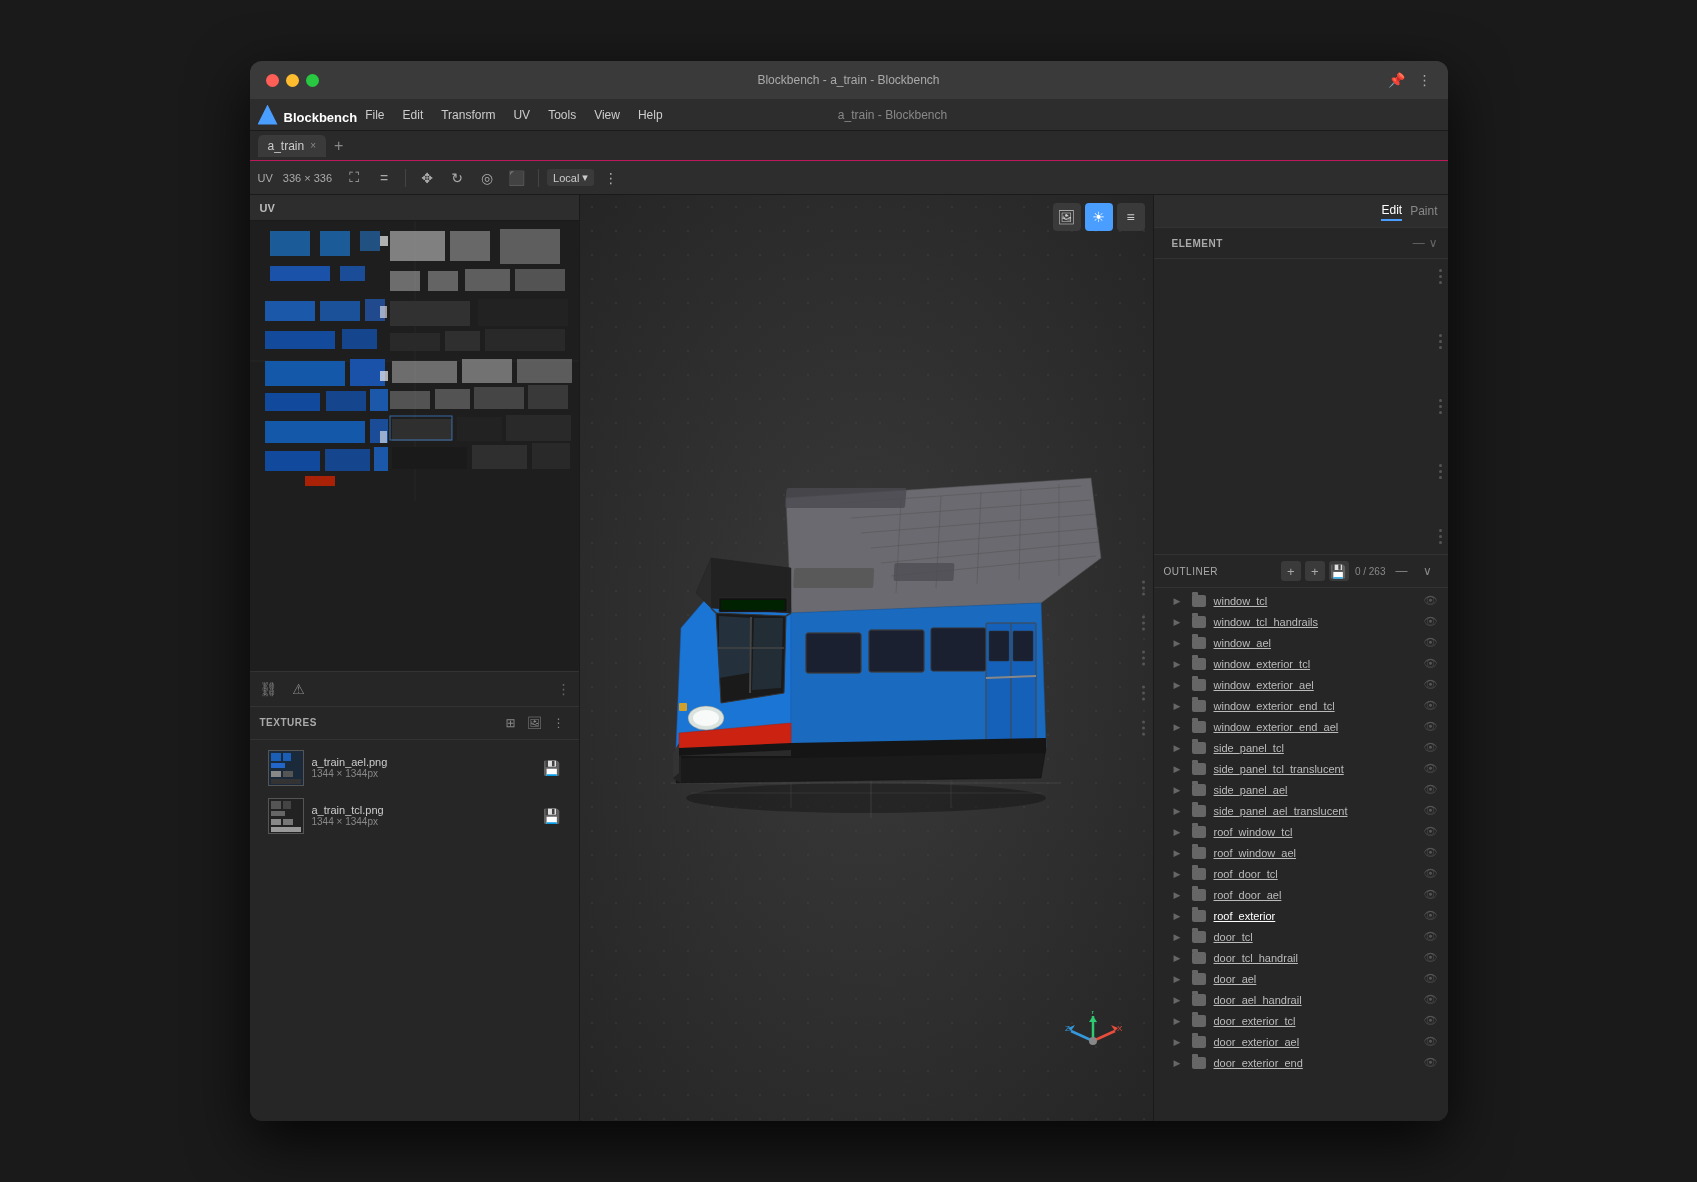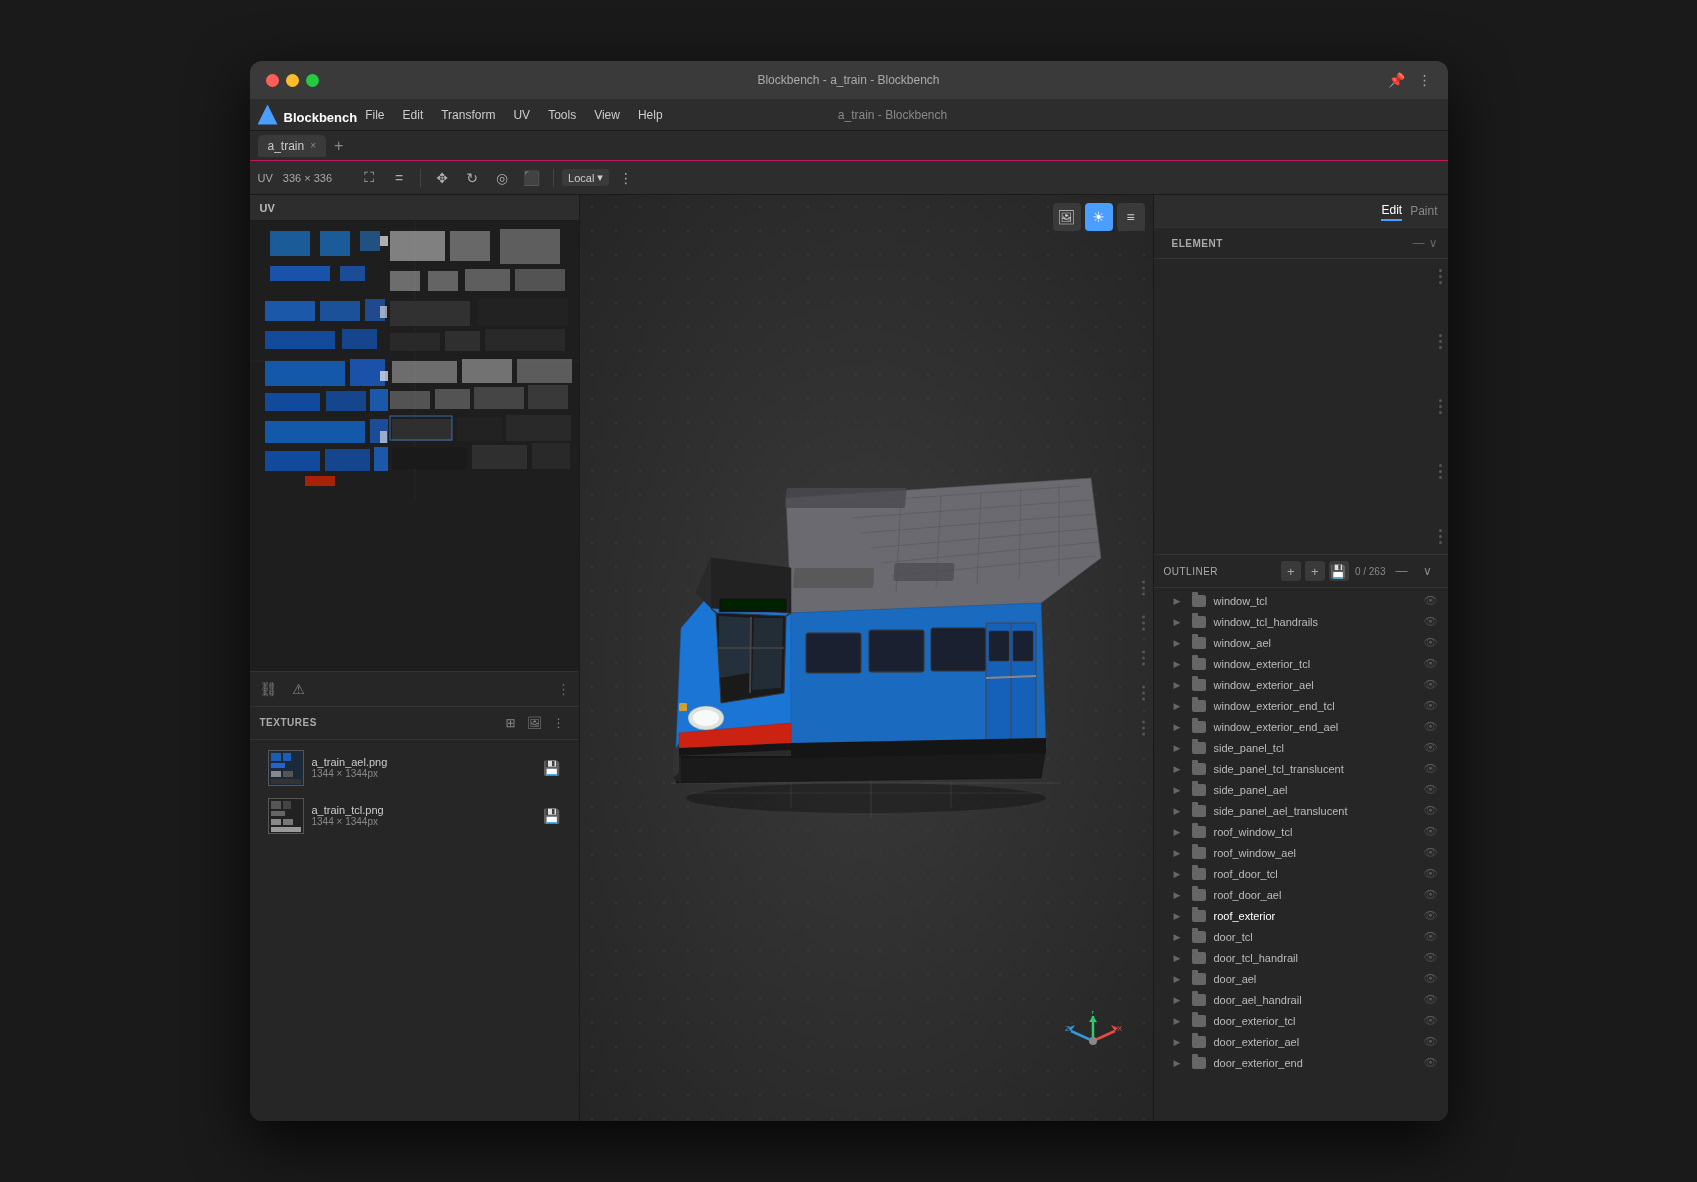--- a/index.html
+++ b/index.html
@@ -154,21 +154,21 @@
       border-bottom: 1px solid #1a1a1a;
     }
     .toolbar-label {
       color: #aaa;
       font-size: 11px;
       margin-right: 6px;
     }
     .toolbar-size {
       color: #aaa;
       font-size: 11px;
-      margin-right: 20px;
+      margin-right: 5px;
     }
     .toolbar-btn {
       width: 26px;
       height: 24px;
       display: flex;
       align-items: center;
       justify-content: center;
       background: transparent;
       border: none;
       color: #aaa;
@@ -480,20 +480,21 @@
       left: 0;
       width: 6px;
       height: 3px;
       background: #666;
       border-radius: 1px 1px 0 0;
     }
     .outliner-item-name {
       font-size: 11px;
       color: #bbb;
       flex: 1;
+      text-decoration: underline;
     }
     .outliner-item.highlighted .outliner-item-name {
       color: #fff;
     }
     .outliner-eye {
       color: #555;
       font-size: 11px;
       margin-left: auto;
     }
     .outliner-add-btns {

